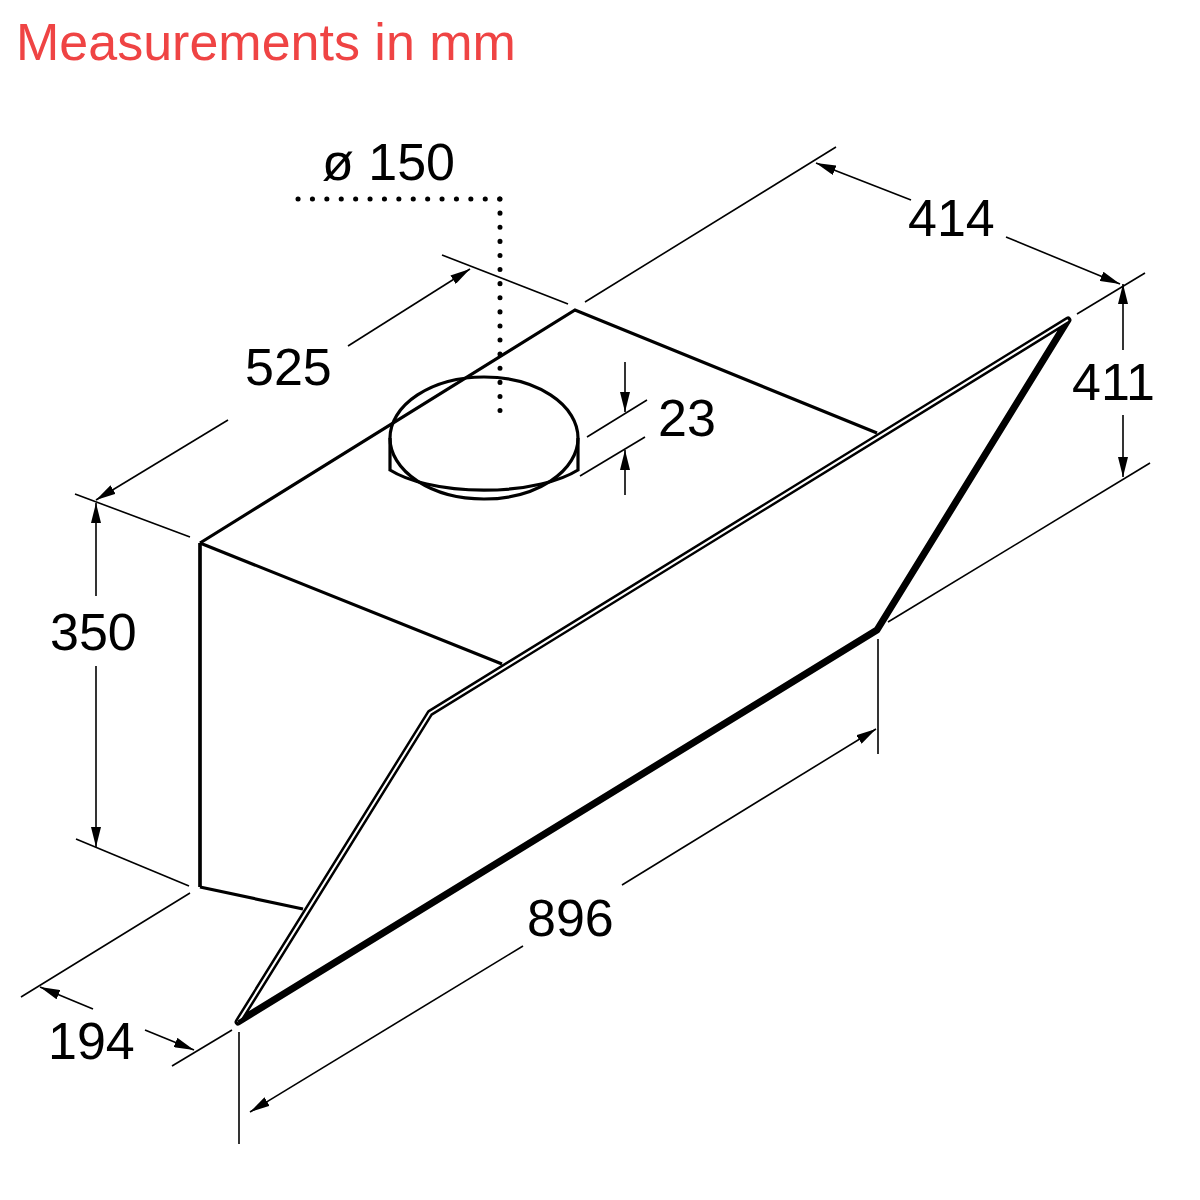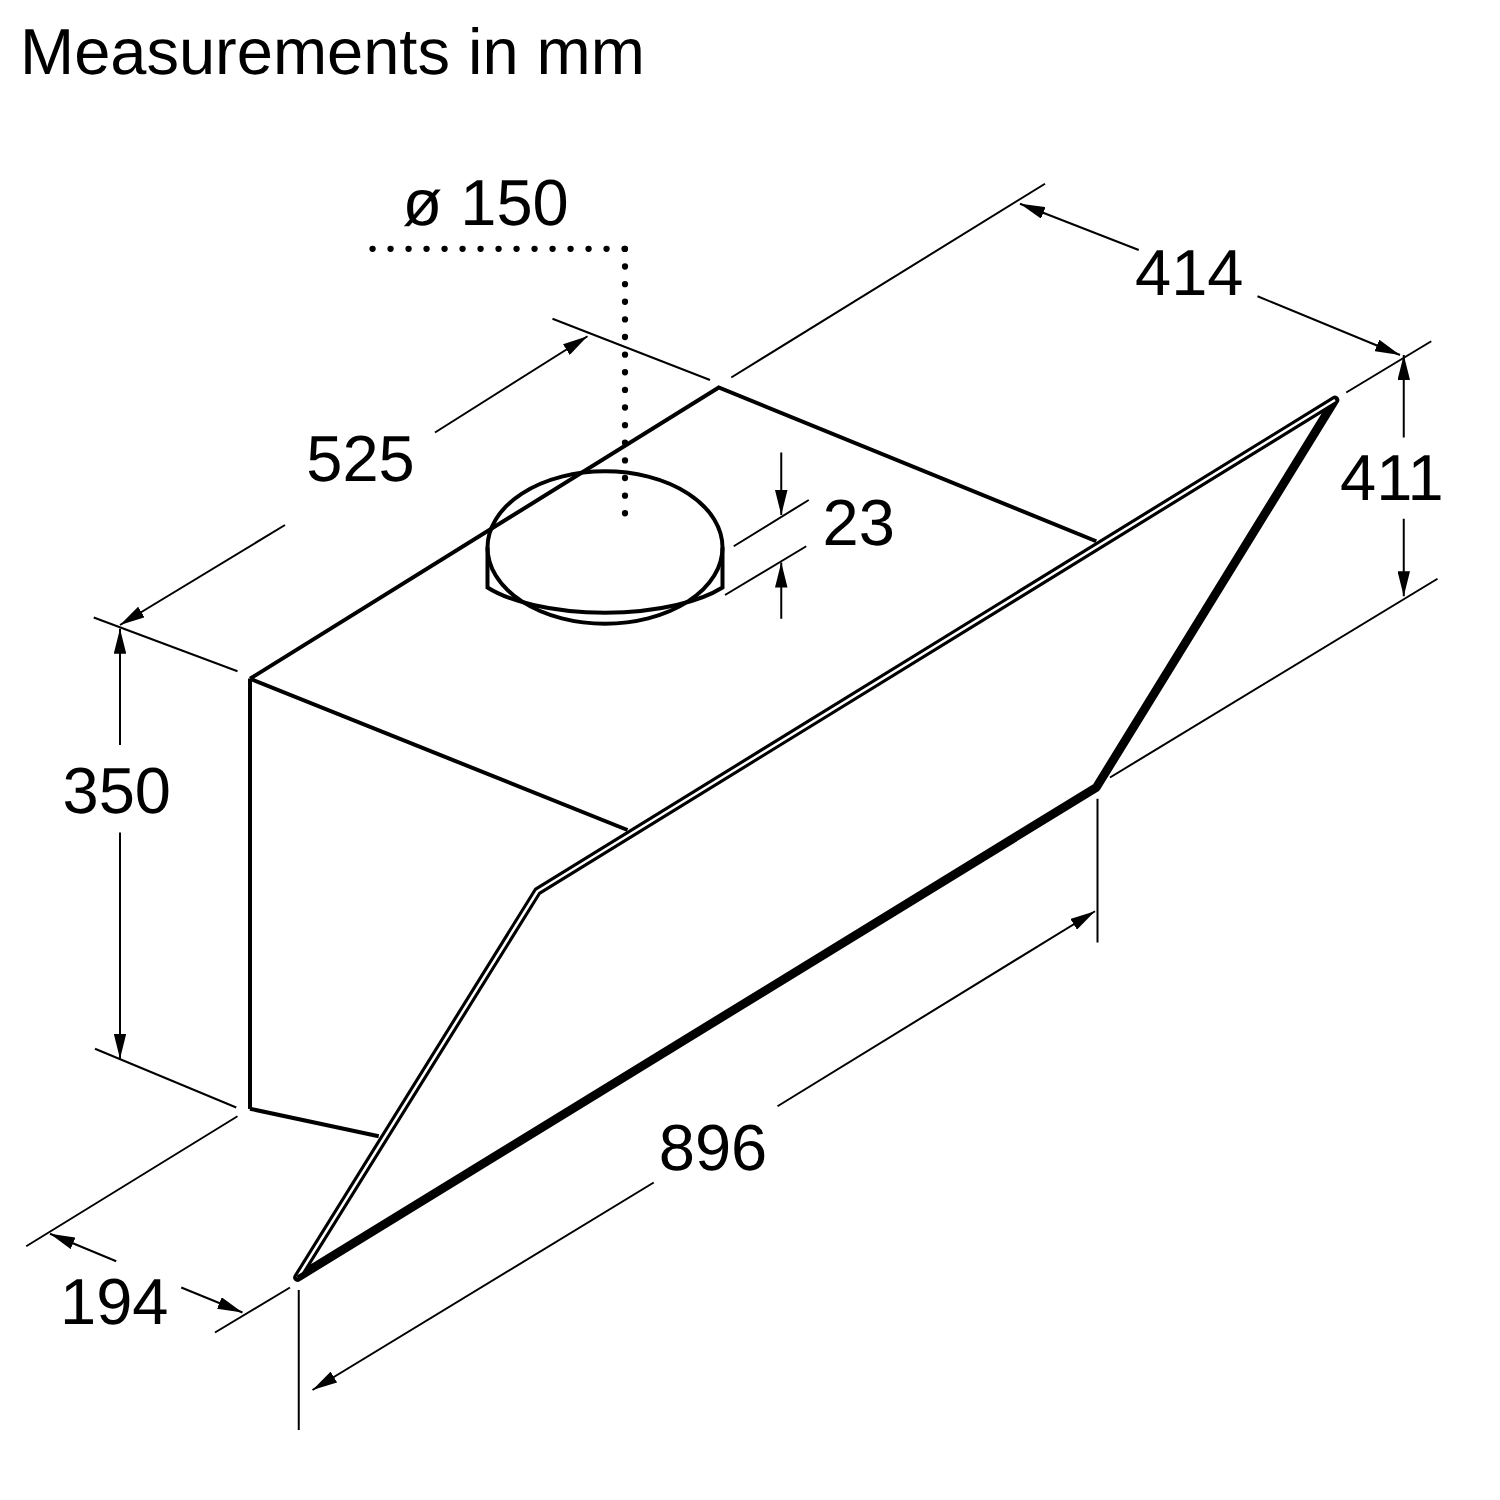--- a/index.html
+++ b/index.html
@@ -1,17 +1,17 @@
 <!DOCTYPE html>
 <html><head>
 <meta charset="utf-8">
 <style>
   html, body { margin: 0; padding: 0; background: #ffffff; }
   body { width: 1200px; height: 1200px; position: relative; overflow: hidden; font-family: "Liberation Sans", sans-serif; }
-  .title { position: absolute; left: 16px; top: 10px; font-size: 52px; color: #000000; line-height: 64px; }
+  .title { position: absolute; left: 16px; top: 10px; font-size: 52px; color: #ef4444; line-height: 64px; }
   svg { position: absolute; left: 0; top: 0; }
   .dim-label { font-family: "Liberation Sans", sans-serif; font-size: 52px; fill: #000; }
   .thick { stroke: #000; stroke-width: 3.2; fill: none; stroke-linejoin: miter; }
   .thin { stroke: #000; stroke-width: 1.6; fill: none; }
   .glass-outer { stroke: #000; stroke-width: 7; fill: none; stroke-linejoin: round; }
   .glass-inner { stroke: #fff; stroke-width: 2; fill: none; stroke-linejoin: round; }
 </style>
 </head>
 <body>
 

